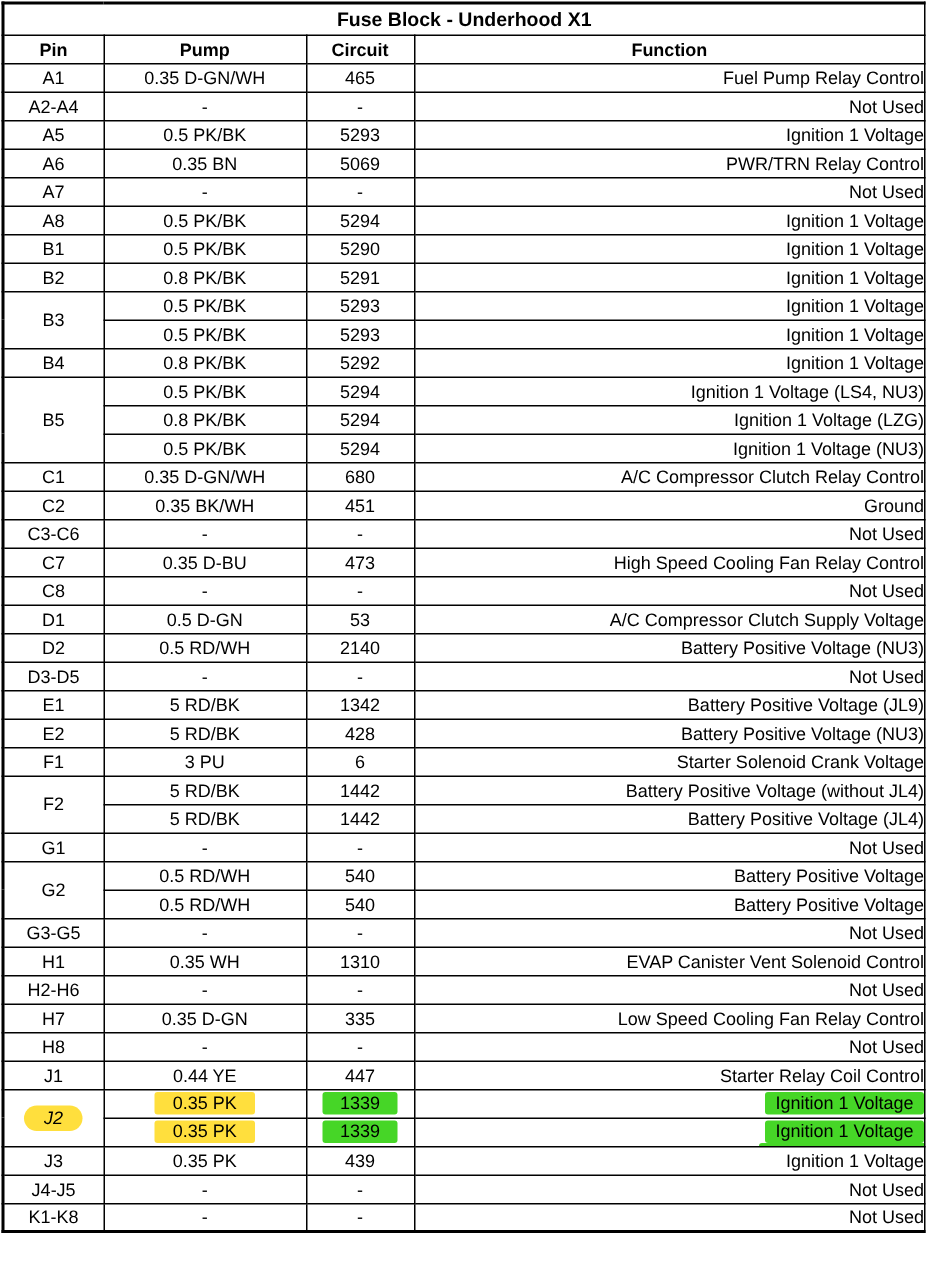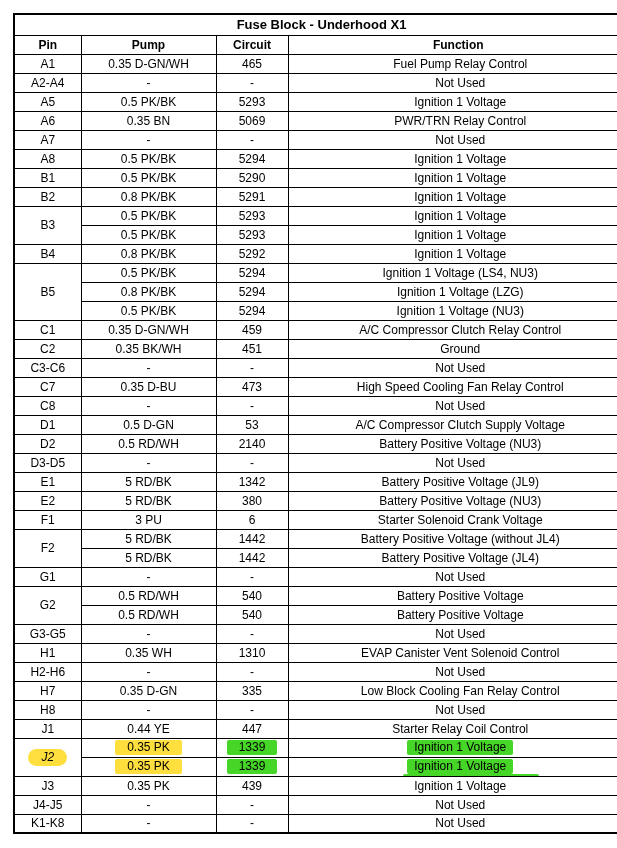--- a/index.html
+++ b/index.html
@@ -1,20 +1,20 @@
 <!DOCTYPE html>
 <html style="--hl-yellow: #ffdf3d; --hl-green: #46d627;"><head>
 <meta charset="utf-8">
 <style>
   * { box-sizing: border-box; }
   html, body { margin: 0; padding: 0; background: #ffffff; }
   .page {
     width: 617px;
     min-height: 848px;
-    padding: 13px;
+    padding: 1px;
     font-family: "Liberation Sans", sans-serif;
   }
   table.fuse-table {
     border-collapse: collapse;
     width: 615px;
     table-layout: fixed;
     border: 2px solid #000;
   }
   .fuse-table th, .fuse-table td {
     border: 1px solid #000;
@@ -32,21 +32,21 @@
     text-align: center;
   }
   .fuse-table thead th.col-head {
     font-weight: bold;
     text-align: center;
     height: 19px;
     font-size: 12px;
   }
   .fuse-table td { height: 19px; }
   td.pin, td.wire, td.circuit { text-align: center; }
-  td.function { text-align: center; padding-left: 4px; }
+  td.function { text-align: right; padding-left: 4px; }
 
   
   .hl {
     display: inline-block;
     padding: 0 12px;
     line-height: 15px;
     border-radius: 2px;
   }
   .hl-yellow { background: var(--hl-yellow, #ffdf3d); }
   .hl-green  { background: var(--hl-green,  #46d627); }
@@ -171,21 +171,21 @@
           <td class="function"><span>Ignition 1 Voltage (LZG)</span></td>
         </tr>
         <tr>
           <td class="wire"><span>0.5 PK/BK</span></td>
           <td class="circuit"><span>5294</span></td>
           <td class="function"><span>Ignition 1 Voltage (NU3)</span></td>
         </tr>
         <tr>
           <td class="pin" rowspan="1"><span>C1</span></td>
           <td class="wire"><span>0.35 D-GN/WH</span></td>
-          <td class="circuit"><span>459</span></td>
+          <td class="circuit"><span>680</span></td>
           <td class="function"><span>A/C Compressor Clutch Relay Control</span></td>
         </tr>
         <tr>
           <td class="pin" rowspan="1"><span>C2</span></td>
           <td class="wire"><span>0.35 BK/WH</span></td>
           <td class="circuit"><span>451</span></td>
           <td class="function"><span>Ground</span></td>
         </tr>
         <tr>
           <td class="pin" rowspan="1"><span>C3-C6</span></td>
@@ -225,21 +225,21 @@
         </tr>
         <tr>
           <td class="pin" rowspan="1"><span>E1</span></td>
           <td class="wire"><span>5 RD/BK</span></td>
           <td class="circuit"><span>1342</span></td>
           <td class="function"><span>Battery Positive Voltage (JL9)</span></td>
         </tr>
         <tr>
           <td class="pin" rowspan="1"><span>E2</span></td>
           <td class="wire"><span>5 RD/BK</span></td>
-          <td class="circuit"><span>380</span></td>
+          <td class="circuit"><span>428</span></td>
           <td class="function"><span>Battery Positive Voltage (NU3)</span></td>
         </tr>
         <tr>
           <td class="pin" rowspan="1"><span>F1</span></td>
           <td class="wire"><span>3 PU</span></td>
           <td class="circuit"><span>6</span></td>
           <td class="function"><span>Starter Solenoid Crank Voltage</span></td>
         </tr>
         <tr>
           <td class="pin" rowspan="2"><span>F2</span></td>
@@ -284,21 +284,21 @@
         <tr>
           <td class="pin" rowspan="1"><span>H2-H6</span></td>
           <td class="wire"><span>-</span></td>
           <td class="circuit"><span>-</span></td>
           <td class="function"><span>Not Used</span></td>
         </tr>
         <tr>
           <td class="pin" rowspan="1"><span>H7</span></td>
           <td class="wire"><span>0.35 D-GN</span></td>
           <td class="circuit"><span>335</span></td>
-          <td class="function"><span>Low Block Cooling Fan Relay Control</span></td>
+          <td class="function"><span>Low Speed Cooling Fan Relay Control</span></td>
         </tr>
         <tr>
           <td class="pin" rowspan="1"><span>H8</span></td>
           <td class="wire"><span>-</span></td>
           <td class="circuit"><span>-</span></td>
           <td class="function"><span>Not Used</span></td>
         </tr>
         <tr>
           <td class="pin" rowspan="1"><span>J1</span></td>
           <td class="wire"><span>0.44 YE</span></td>

